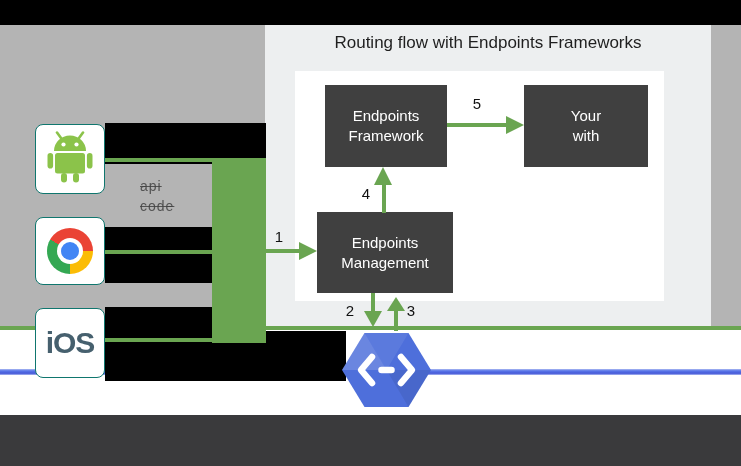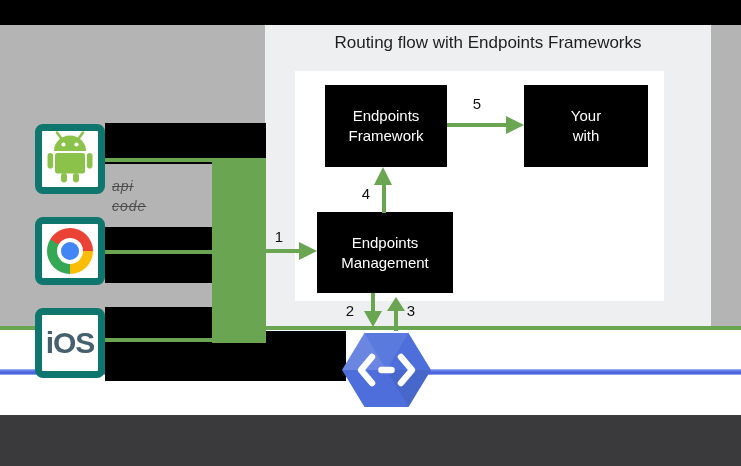--- a/index.html
+++ b/index.html
@@ -41,46 +41,46 @@
   .conn-ios{left:105px;top:338px;width:110px;}
   .aline{background:#6aa551;z-index:7;}
   .head{width:0;height:0;z-index:7;}
   .head-right{border-top:9px solid transparent;border-bottom:9px solid transparent;border-left:18px solid #6aa551;}
   .head-up{border-left:9px solid transparent;border-right:9px solid transparent;border-bottom:18px solid #6aa551;}
   .head-up-s{border-left:9px solid transparent;border-right:9px solid transparent;border-bottom:14px solid #6aa551;}
   .head-down{border-left:9px solid transparent;border-right:9px solid transparent;border-top:16px solid #6aa551;}
   .step{font-size:15px;color:#111;z-index:8;width:18px;text-align:center;}
 
   
-  .node{background:#000000;color:#fff;font-size:15px;line-height:20px;text-align:center;
+  .node{background:#404040;color:#fff;font-size:15px;line-height:20px;text-align:center;
         display:flex;align-items:center;justify-content:center;white-space:pre-line;z-index:6;}
   .node-framework{left:325px;top:85px;width:122px;height:82px;}
   .node-yourcode{left:524px;top:85px;width:124px;height:82px;}
   .node-management{left:317px;top:212px;width:136px;height:81px;}
 
   
-  .client{left:35px;width:70px;background:#fff;border:7px solid #0f766e;border-radius:8px;
+  .client{left:35px;width:70px;background:#fff;border:1px solid #0f766e;border-radius:8px;
           box-sizing:border-box;display:flex;align-items:center;justify-content:center;z-index:8;}
   .client-android{top:124px;height:70px;}
   .client-chrome{top:217px;height:68px;}
   .client-ios{top:308px;height:70px;}
   .ios-label{font-size:30px;font-weight:bold;color:#46606e;letter-spacing:-1px;}
 
   
   .chrome-icon{width:46px;height:46px;border-radius:50%;position:relative;
     background:conic-gradient(from 90deg,#fbbc05 0 90deg,#34a853 90deg 210deg,#ea4335 210deg 360deg);}
   .chrome-ring{position:absolute;left:10px;top:10px;width:26px;height:26px;border-radius:50%;background:#fff;}
   .chrome-core{position:absolute;left:14px;top:14px;width:18px;height:18px;border-radius:50%;background:#4285f4;}
 
   
   .hexagon{left:342px;top:333px;width:89px;height:74px;z-index:9;}
 
   
-  .faint{font-style:italic;font-size:14px;color:rgba(66,66,66,0.85);text-decoration:line-through;
-         letter-spacing:1px;filter:blur(0.5px);z-index:7;}
+  .faint{font-size:14px;color:rgba(66,66,66,0.85);text-decoration:line-through;
+         letter-spacing:1px;filter:blur(0.5px);z-index:7;margin-left:28px;}
   .faint-1{left:112px;top:178px;}
   .faint-2{left:112px;top:198px;}
 
   
   .caption{left:333px;top:405px;font-size:13px;line-height:17px;color:#262626;z-index:11;}
 </style>
 </head>
 <body>
 
 <div id="stage">

